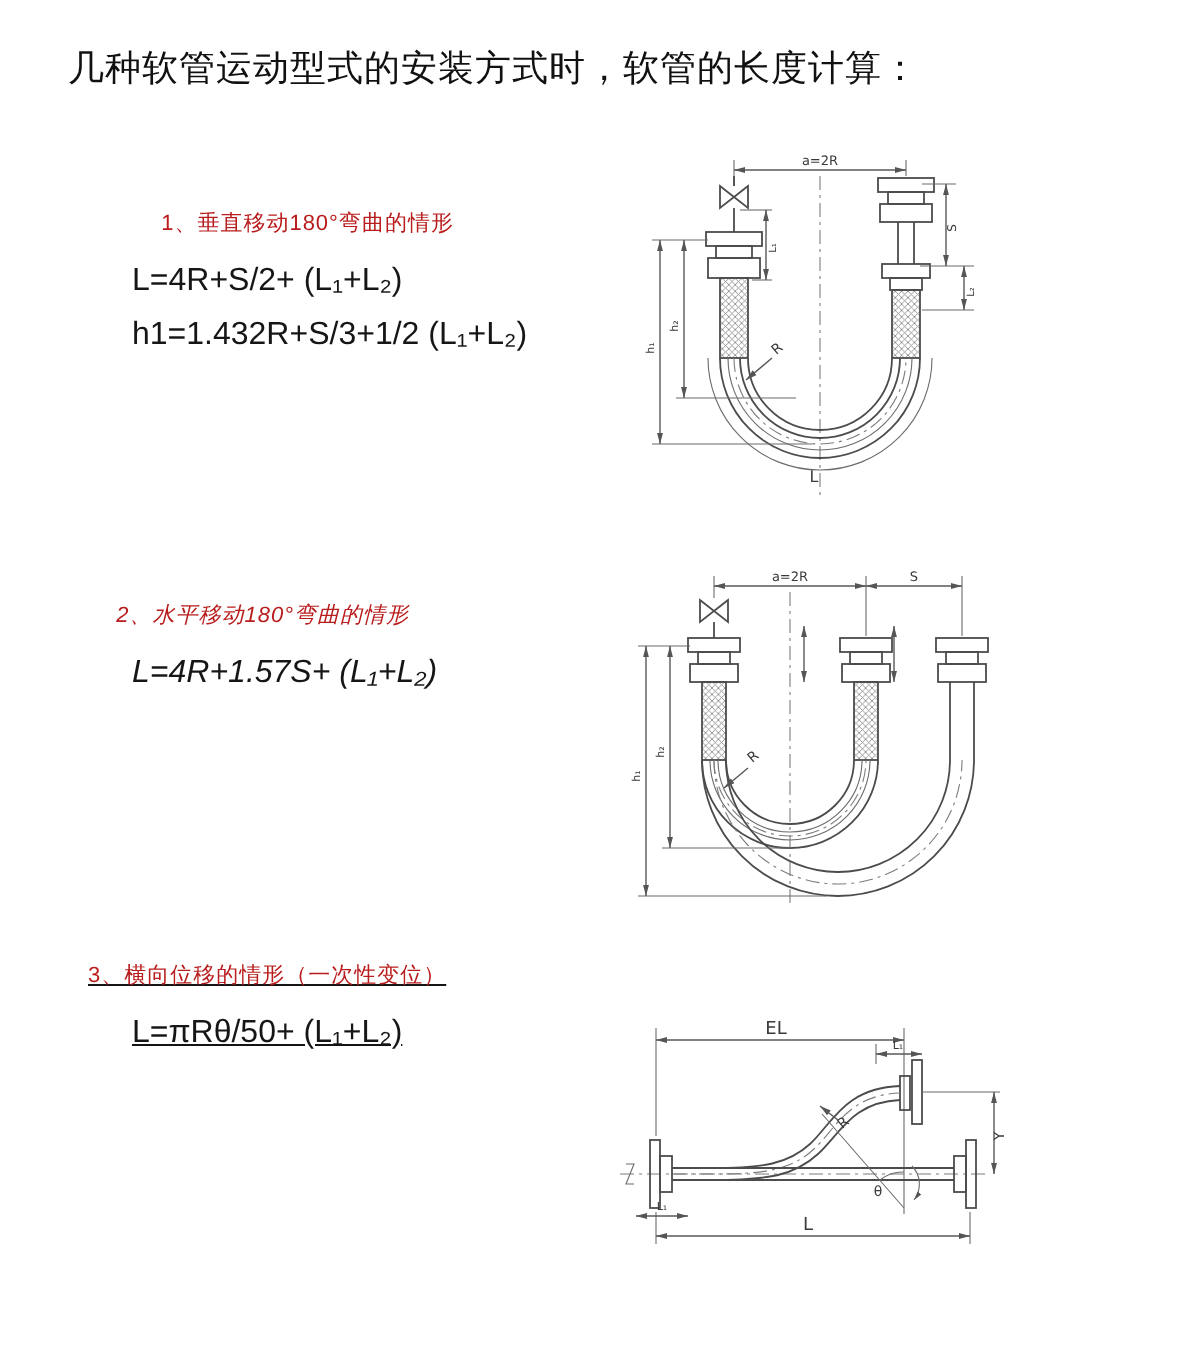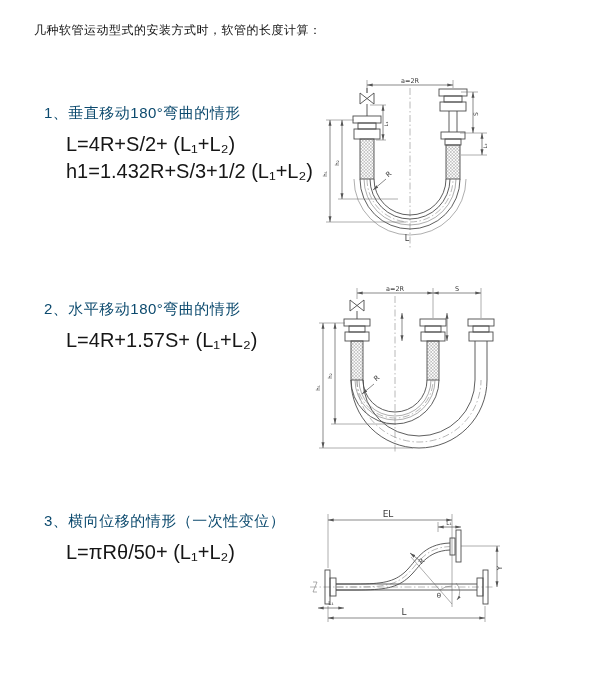--- a/index.html
+++ b/index.html
@@ -1,49 +1,49 @@
 <!DOCTYPE html>
 <html><head>
 <meta charset="utf-8">
 <style>
   html,body{margin:0;padding:0;}
   body{
     width:600px;height:675px;background:#ffffff;position:relative;overflow:hidden;
     font-family:"Liberation Sans","DejaVu Sans",sans-serif;color:#141414;
   }
   .abs{position:absolute;}
-  .title{font-size:12px;letter-spacing:.5px;color:#111;}
+  .title{font-size:18px;letter-spacing:.5px;color:#111;}
   .section{position:absolute;left:44px;}
-  .heading{font-size:15px;letter-spacing:.5px;color:#0c4a6e;margin:0 0 8px 0;}
-  .formula{font-size:20px;line-height:27px;margin-left:22px;color:#161616;white-space:pre;}
+  .heading{font-size:11px;letter-spacing:.5px;color:#b91c1c;margin:0 0 8px 0;text-align:center;}
+  .formula{font-size:16px;line-height:27px;margin-left:22px;color:#161616;white-space:pre;}
   svg{position:absolute;overflow:visible;}
   svg text{font-family:"DejaVu Sans",sans-serif;fill:#3a3a3a;}
   .dwg{stroke:#4c4c4c;stroke-width:.9;fill:none;}
   .thin{stroke:#6b6b6b;stroke-width:.55;fill:none;}
   .dim{stroke:#585858;stroke-width:.7;fill:none;}
   .cl{stroke:#7d7d7d;stroke-width:.55;fill:none;stroke-dasharray:7 2.5 1.5 2.5;}
   .valve{stroke:#4c4c4c;stroke-width:.9;fill:#ffffff;}
 </style>
 </head>
 <body>
 
 <div class="abs title" style="left:34px;top:22px;">几种软管运动型式的安装方式时，软管的长度计算：</div>
 
 <div class="section" style="top:104px;">
   <div class="heading">1、垂直移动180°弯曲的情形</div>
   <div class="formula">L=4R+S/2+ (L₁+L₂)</div>
   <div class="formula">h1=1.432R+S/3+1/2 (L₁+L₂)</div>
 </div>
 
-<div class="section" style="top:300px;">
+<div class="section" style="top:300px;font-style:italic;">
   <div class="heading">2、水平移动180°弯曲的情形</div>
   <div class="formula">L=4R+1.57S+ (L₁+L₂)</div>
 </div>
 
-<div class="section" style="top:512px;">
+<div class="section" style="top:480px;text-decoration:underline;">
   <div class="heading">3、横向位移的情形（一次性变位）</div>
   <div class="formula">L=πRθ/50+ (L₁+L₂)</div>
 </div>
 
 <svg width="290" height="180" viewBox="0 0 290 180" style="left:310px;top:72px;">
   <defs>
     <marker id="ar1" viewBox="0 0 10 6" refX="9" refY="3" markerWidth="9" markerHeight="5.4" orient="auto-start-reverse">
         <path d="M0,0.6 L9,3 L0,5.4 Z" fill="#555"></path>
       </marker>
     <pattern id="br1" width="3.2" height="3.2" patternUnits="userSpaceOnUse">

